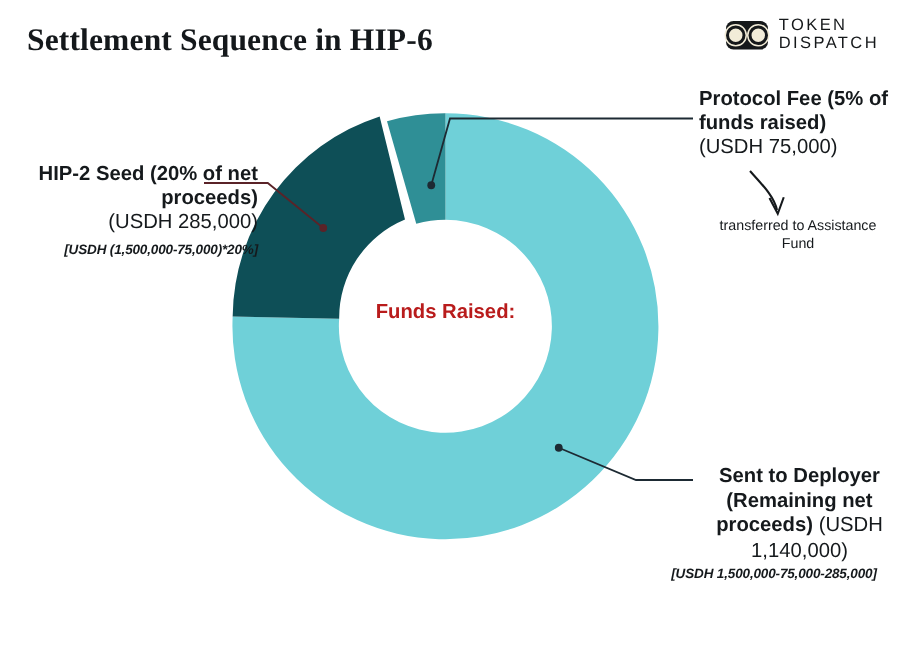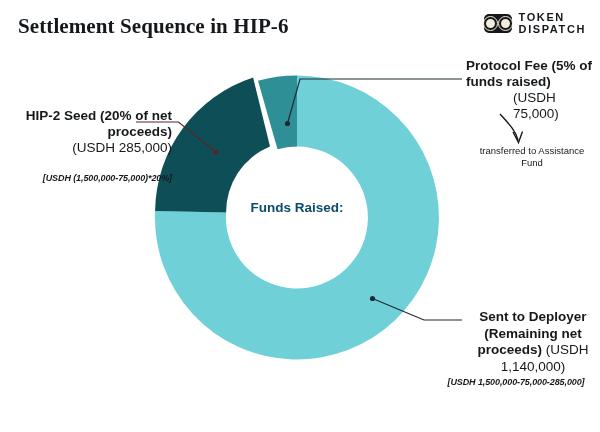--- a/index.html
+++ b/index.html
@@ -51,21 +51,21 @@
     height: 9px;
     border-radius: 50%;
     background: #f2ecd8;
     border: 2.5px solid #15181a;
     box-sizing: content-box;
     outline: 1.5px solid #f2ecd8;
   }
   #brand-eye-left { box-shadow: none; }
   #brand-text {
     font-family: "Liberation Sans", sans-serif;
-    font-weight: 700;
+    font-weight: 400;
     font-size: 11px;
     line-height: 11.5px;
     letter-spacing: 1.6px;
     color: #15181a;
   }
   #brand-text span { display: block; }
 
   
   #donut-chart {
     position: absolute;
@@ -96,21 +96,20 @@
     text-align: left;
   }
   #annotation-protocol-fee .ann-head {
     font-weight: 700;
     font-size: 13.5px;
     line-height: 16px;
   }
   #annotation-protocol-fee .ann-amount {
     font-size: 13.5px;
     line-height: 16px;
-    margin-left: 47px;
   }
   #transfer-note {
     position: absolute;
     left: 472px;
     top: 145px;
     width: 120px;
     text-align: center;
     font-size: 9.5px;
     line-height: 12px;
     color: #15191c;
@@ -126,21 +125,21 @@
   #annotation-hip2-seed .ann-head {
     font-weight: 700;
     font-size: 13.5px;
     line-height: 16px;
   }
   #annotation-hip2-seed .ann-amount {
     font-size: 13.5px;
     line-height: 16px;
   }
   #annotation-hip2-seed .ann-sub {
-    margin-top: 16px;
+    margin-top: 4px;
   }
 
   
   #annotation-sent-deployer {
     left: 466px;
     top: 309px;
     width: 134px;
     text-align: center;
   }
   #annotation-sent-deployer .ann-head {
@@ -162,21 +161,21 @@
     position: absolute;
     left: 232px;
     top: 198px;
     width: 130px;
     text-align: center;
   }
   #center-title {
     font-weight: 700;
     font-size: 13.5px;
     line-height: 19px;
-    color: #0c4a6e;
+    color: #b91c1c;
   }
   #center-value {
     font-size: 13.5px;
     line-height: 19px;
     color: #15191c;
   }
 </style>
 </head>
 <body>
 

